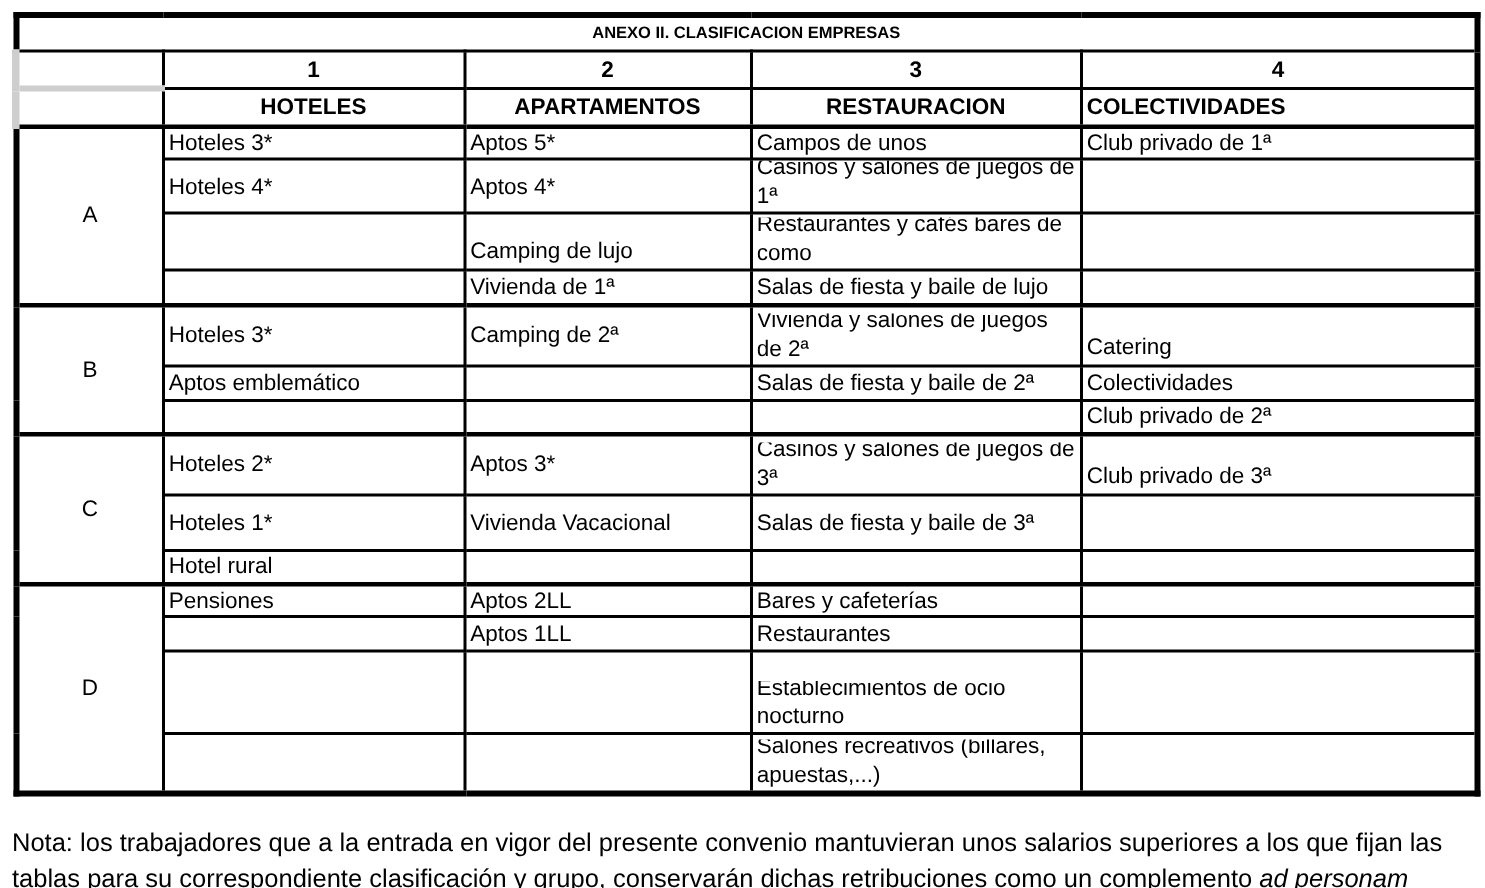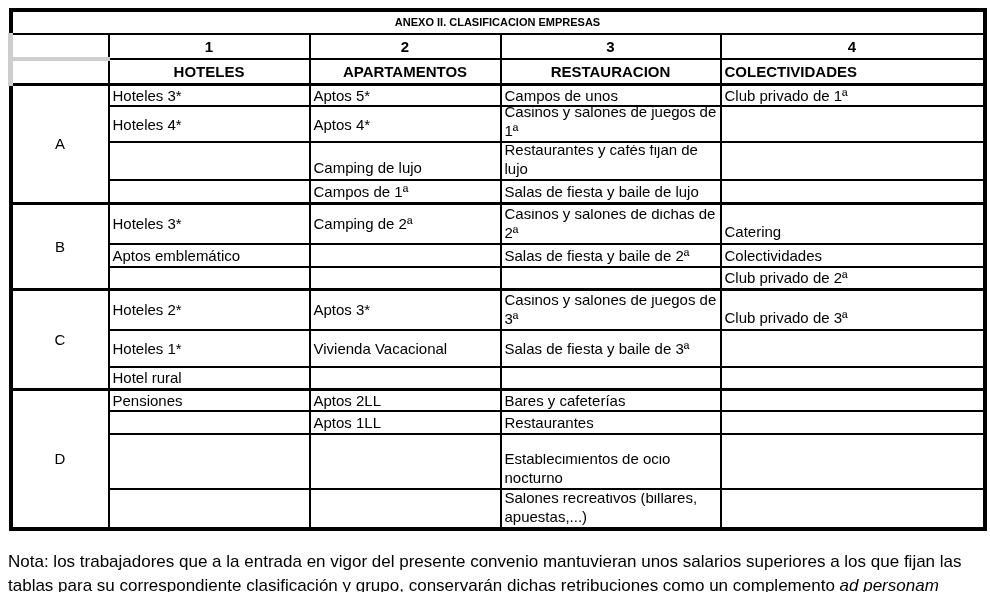--- a/index.html
+++ b/index.html
@@ -114,39 +114,39 @@
               <div class="cliptext">Casinos y salones de juegos de 1ª</div>
             </div>
           </td>
       <td class="er"></td>
     </tr>
     <tr style="height:38px">
       <td></td>
       <td class="vb">Camping de lujo</td>
       <td class="clip">
             <div class="clipwrap">
-              <div class="cliptext">Restaurantes y cafés fijan de lujo</div>
+              <div class="cliptext">Restaurantes y cafés bares de como</div>
             </div>
           </td>
       <td class="er"></td>
     </tr>
     <tr style="height:23px">
       <td></td>
-      <td>Campos de 1ª</td>
+      <td>Vivienda de 1ª</td>
       <td>Salas de fiesta y baile de lujo</td>
       <td class="er"></td>
     </tr>
 
     <tr class="section" style="height:41px">
       <td class="glabel" rowspan="3">B</td>
       <td>Hoteles 3*</td>
       <td>Camping de 2ª</td>
       <td class="clip">
             <div class="clipwrap">
-              <div class="cliptext">Casinos y salones de dichas de 2ª</div>
+              <div class="cliptext">Vivienda y salones de juegos de 2ª</div>
             </div>
           </td>
       <td class="er vb">Catering</td>
     </tr>
     <tr style="height:23px">
       <td>Aptos emblemático</td>
       <td></td>
       <td>Salas de fiesta y baile de 2ª</td>
       <td class="er">Colectividades</td>
     </tr>

